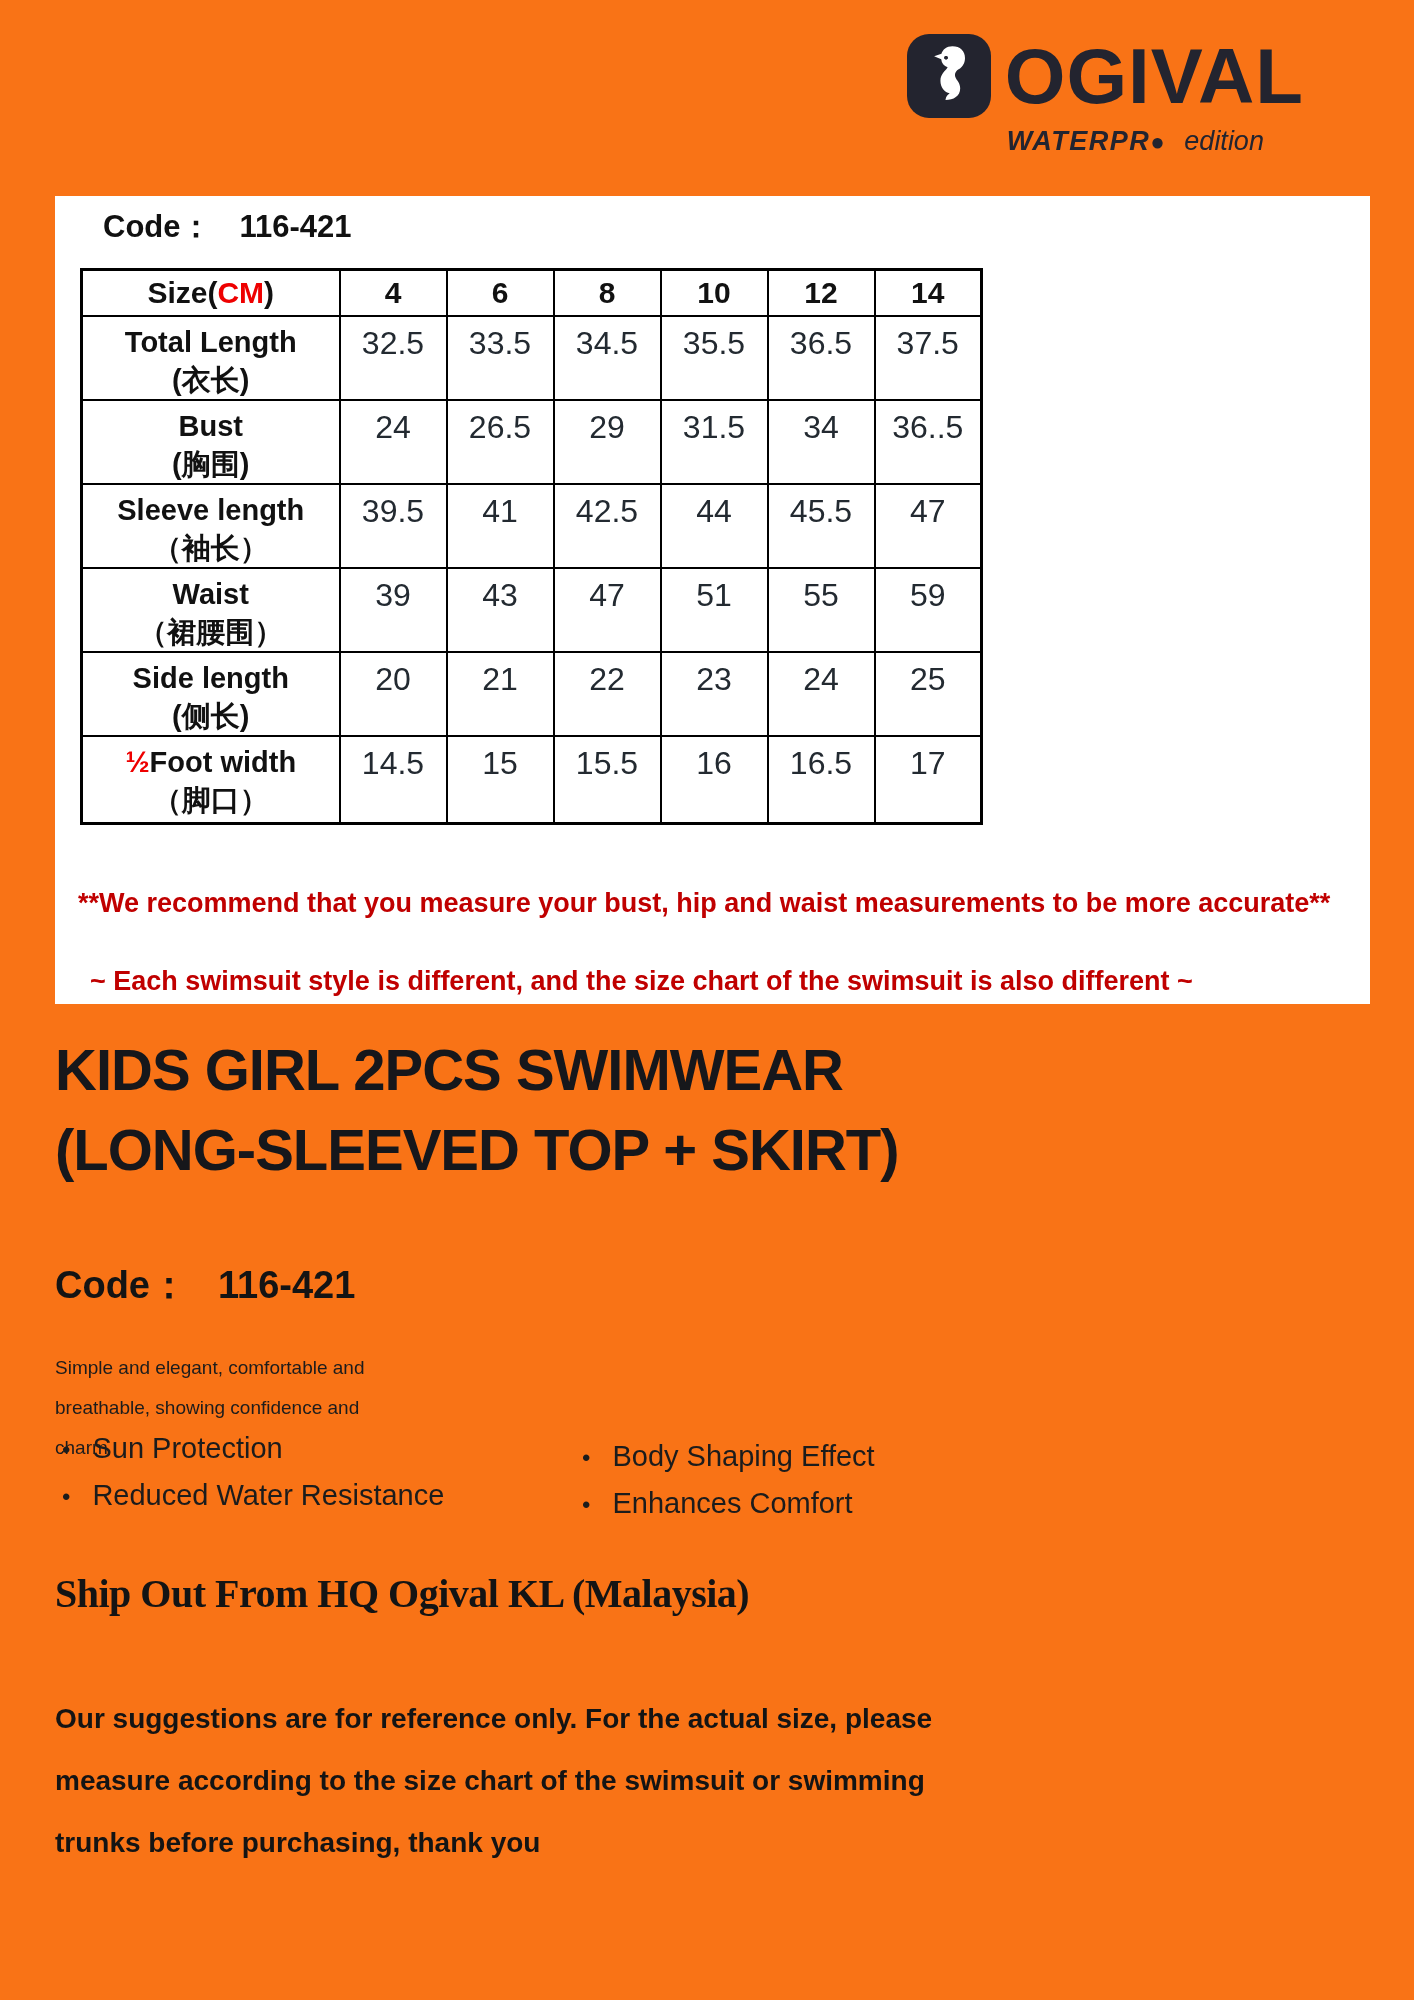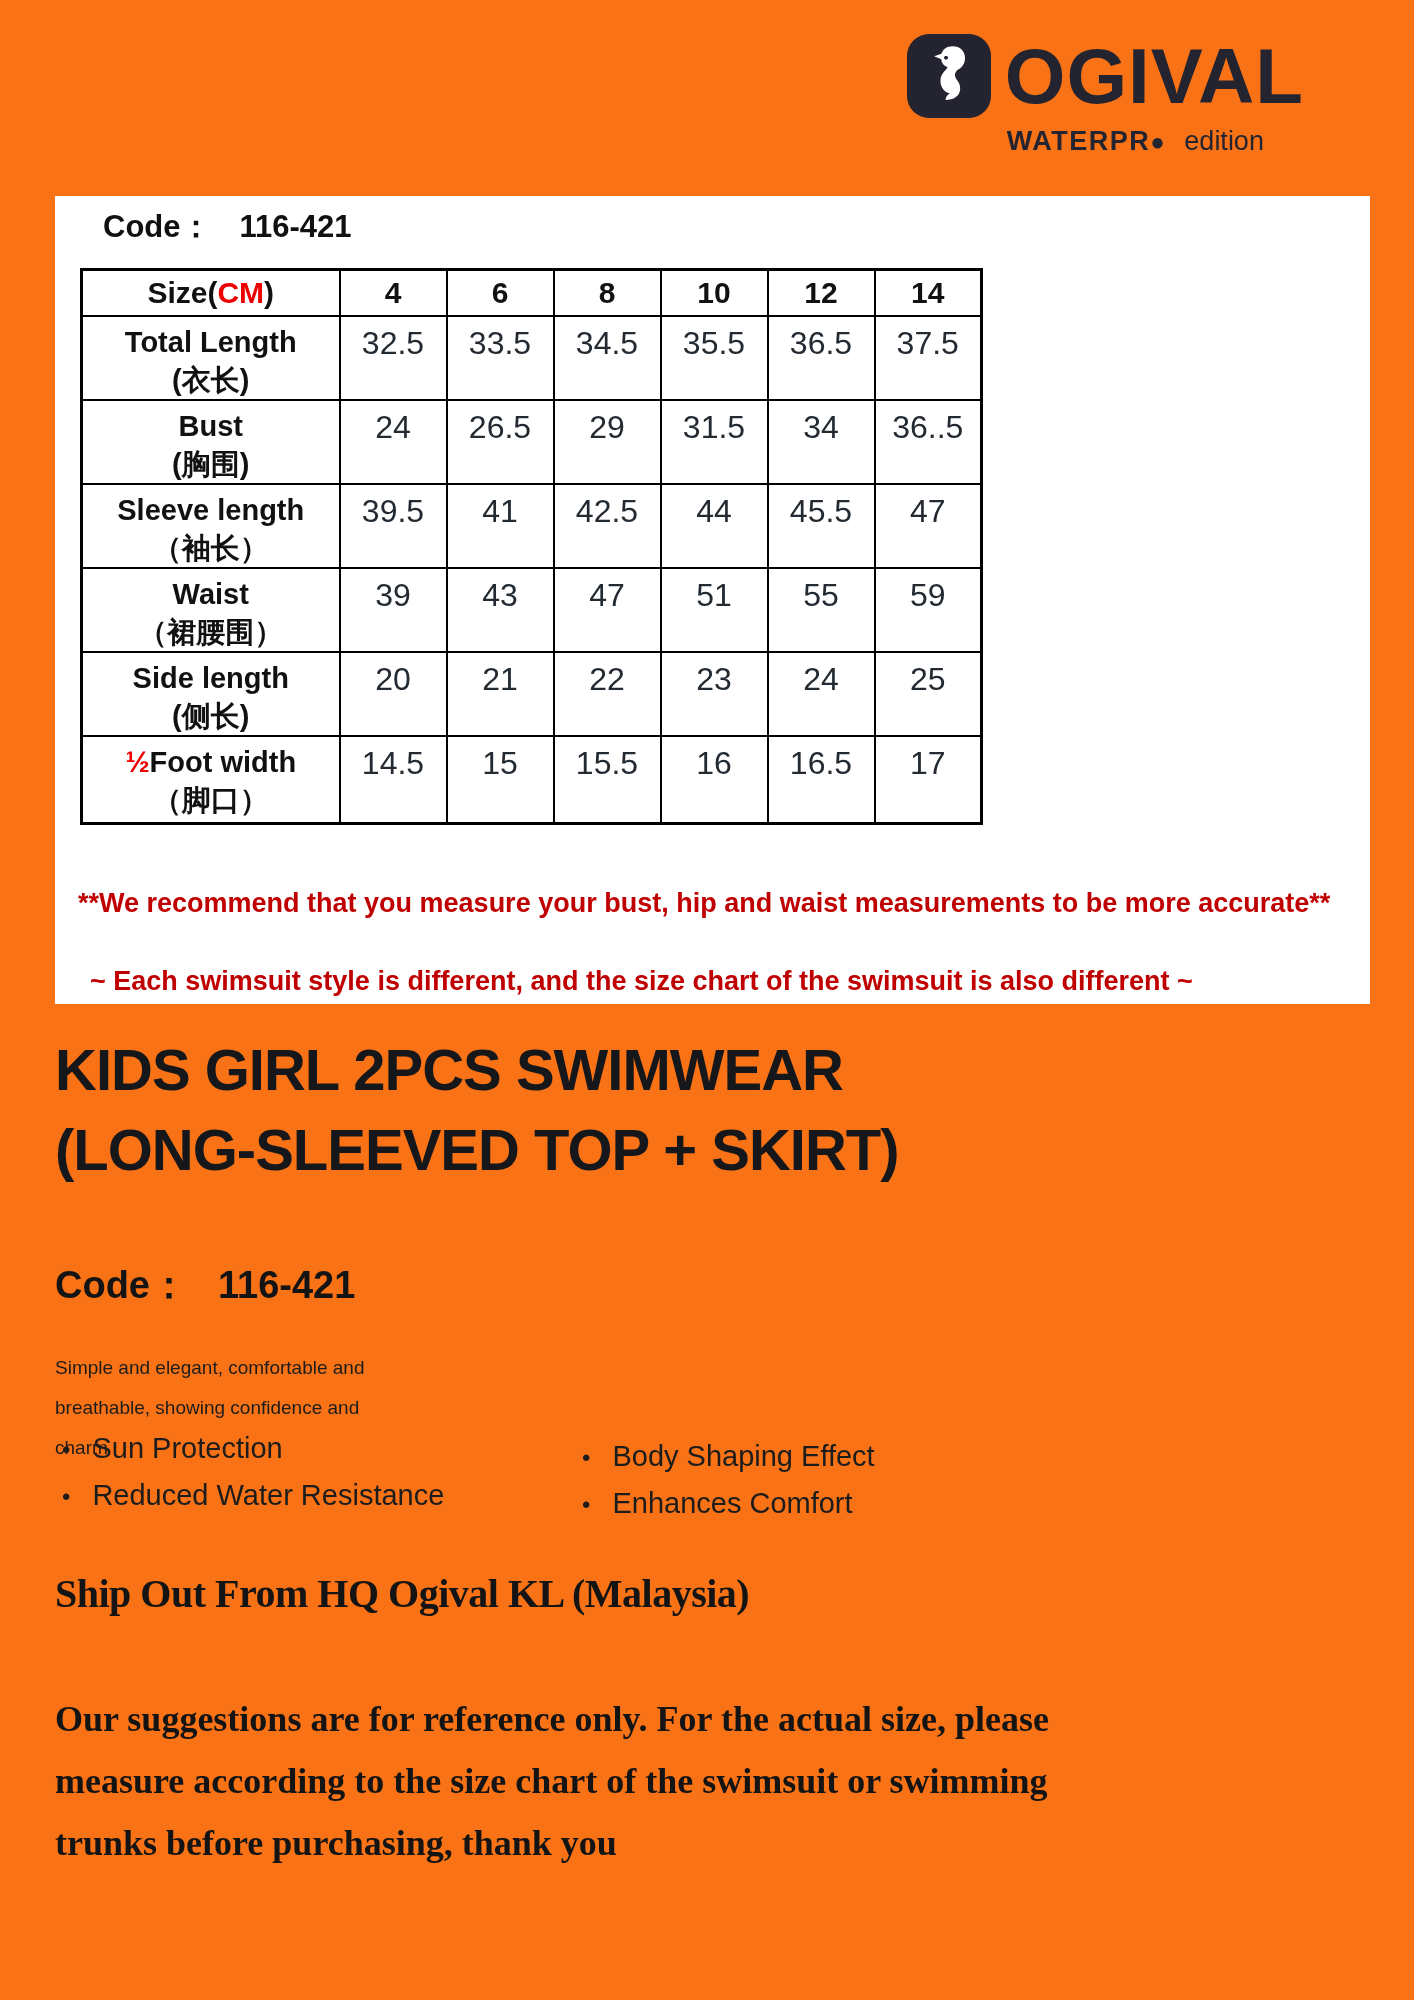--- a/index.html
+++ b/index.html
@@ -17,21 +17,21 @@
     width:84px; height:84px; border-radius:22px; background:#23242F;
     display:flex; align-items:center; justify-content:center; flex:0 0 auto;
   }
   .logo-icon svg { width:46px; height:64px; }
   .brand-name {
     font-size:78px; font-weight:700; letter-spacing:1px; color:#23242F;
     line-height:84px; white-space:nowrap;
   }
   .logo-sub {
     margin-top:8px; text-align:center; padding-left:60px; white-space:nowrap;
-    color:#23242F; font-size:27px;
+    color:#23242F; font-size:27px;font-style:italic;
   }
   .logo-sub .waterpro { font-weight:700; letter-spacing:1.5px; }
   .logo-sub .waterpro-dot { font-weight:700; font-size:24px; }
   .logo-sub .edition { font-weight:400; margin-left:12px; }
 
   
   .panel {
     position:absolute; left:55px; top:196px; width:1315px; height:808px;
     background:#ffffff;
   }
@@ -111,22 +111,22 @@
   .bullet-dot { font-size:24px; margin-right:22px; }
 
   
   .ship-out {
     position:absolute; left:55px; top:1570px;
     font-family:"Liberation Serif", serif; font-weight:700;
     font-size:40px; letter-spacing:-0.5px; color:#141414; white-space:nowrap;
   }
   .note {
     position:absolute; left:55px; top:1688px; width:1280px;
-    font-family:Liberation Serif, serif; font-weight:700;
-    font-size:36px; line-height:62px; color:#141414; white-space:pre-line;
+    font-family:Liberation Sans, sans-serif; font-weight:700;
+    font-size:28px; line-height:62px; color:#141414; white-space:pre-line;
   }
 </style>
 </head>
 <body>
 
 <div class="page">
 
   <header class="logo-block">
     <div class="logo-row">
       <span class="logo-icon">

